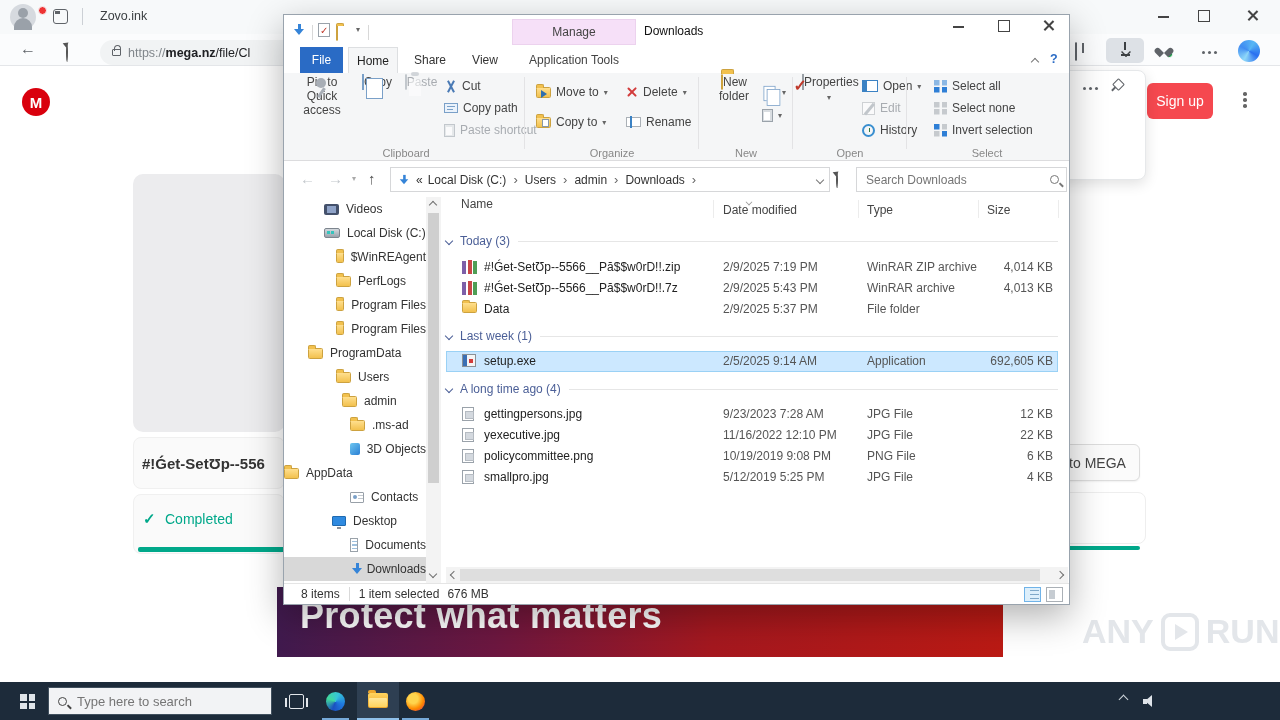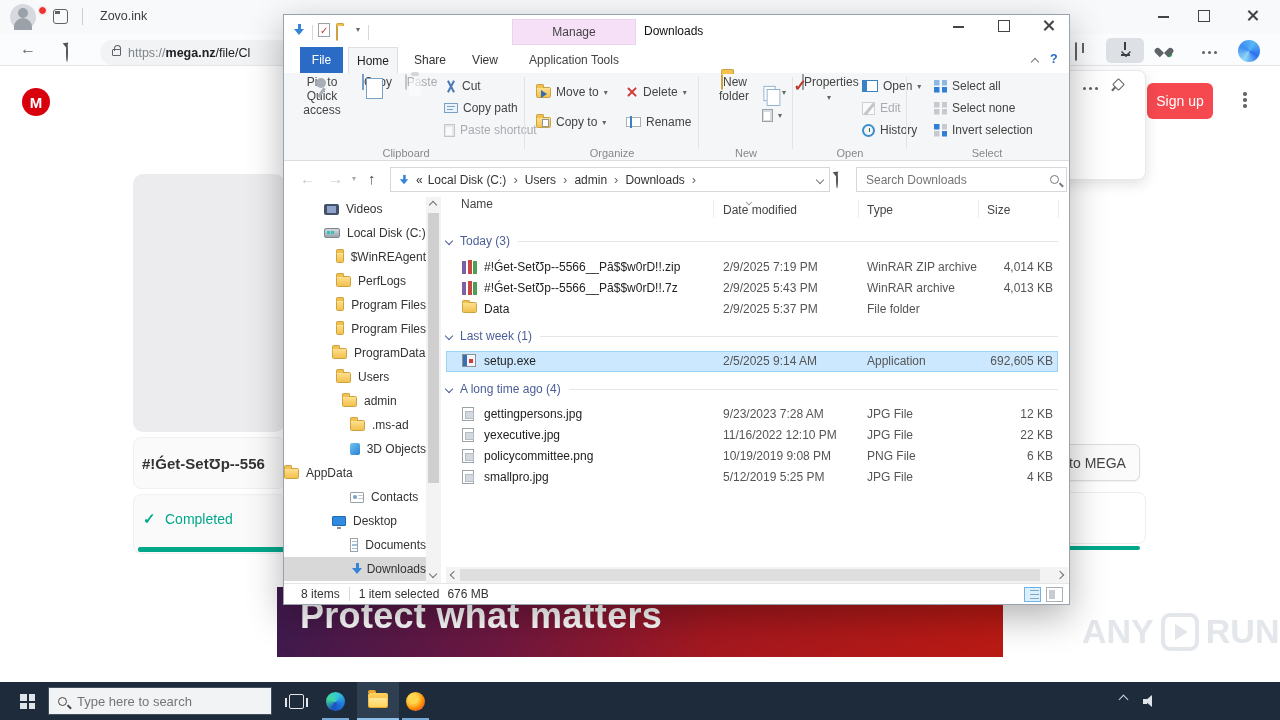--- a/index.html
+++ b/index.html
@@ -473,21 +473,21 @@
           <span class="lbl">PerfLogs</span>
         </div>
       <div class="trow" style="top:96px;padding-left:52px;">
           <span class="ifolder"></span>
           <span class="lbl">Program Files</span>
         </div>
       <div class="trow" style="top:120px;padding-left:52px;">
           <span class="ifolder"></span>
           <span class="lbl">Program Files</span>
         </div>
-      <div class="trow" style="top:144px;padding-left:48px;">
+      <div class="trow" style="top:144px;padding-left:24px;">
           <span class="ifolder"></span>
           <span class="lbl">ProgramData</span>
         </div>
       <div class="trow" style="top:168px;padding-left:52px;">
           <span class="ifolder"></span>
           <span class="lbl">Users</span>
         </div>
       <div class="trow" style="top:192px;padding-left:58px;">
           <span class="ifolder"></span>
           <span class="lbl">admin</span>

